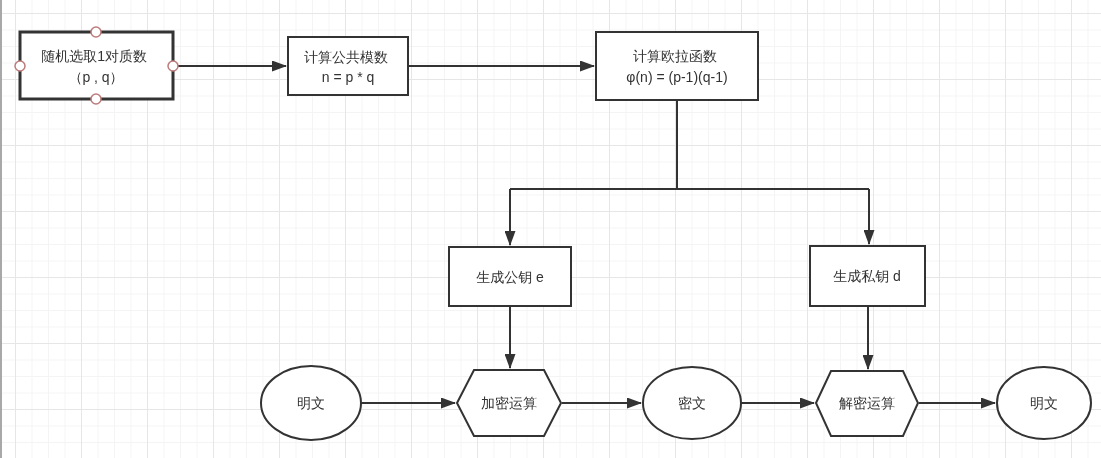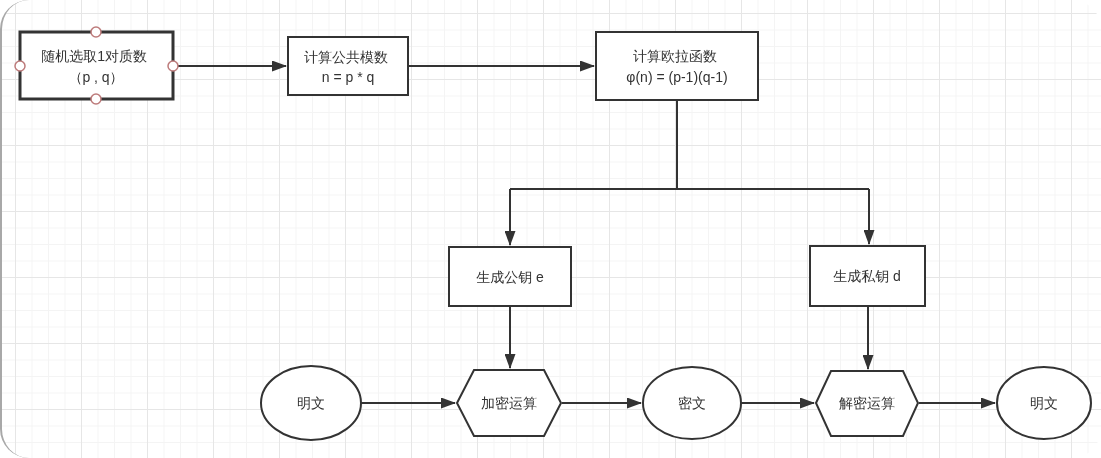--- a/index.html
+++ b/index.html
@@ -16,21 +16,20 @@
     height: 458px;
     border-left: 2px solid #a8a8a8;
     background-color: #ffffff;
     background-image:
       linear-gradient(#e6e6e6 1px, transparent 1px),
       linear-gradient(90deg, #e6e6e6 1px, transparent 1px),
       linear-gradient(#f4f4f4 1px, transparent 1px),
       linear-gradient(90deg, #f4f4f4 1px, transparent 1px);
     background-size: 66px 66px, 66px 66px, 16.5px 16.5px, 16.5px 16.5px;
     background-position: 13px 13px, 13px 13px, 13px 13px, 13px 13px;
-    border-radius: 29px;
   }
   svg { position: absolute; top: 0; left: 0; }
   .edge {
     fill: none;
     stroke: #333333;
     stroke-width: 2;
   }
   .node-shape {
     fill: #ffffff;
     stroke: #333333;

